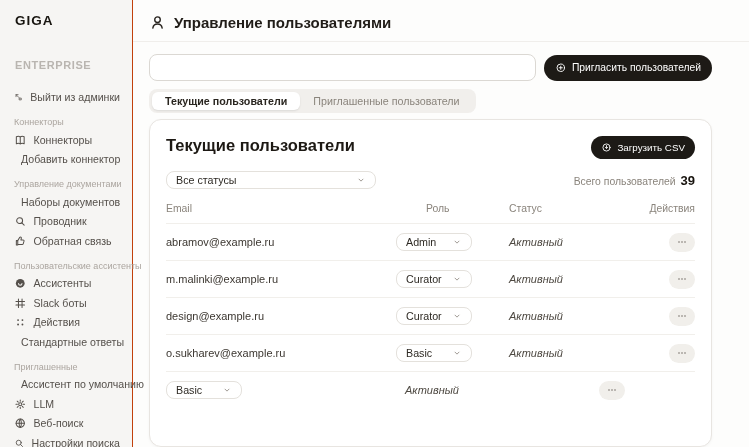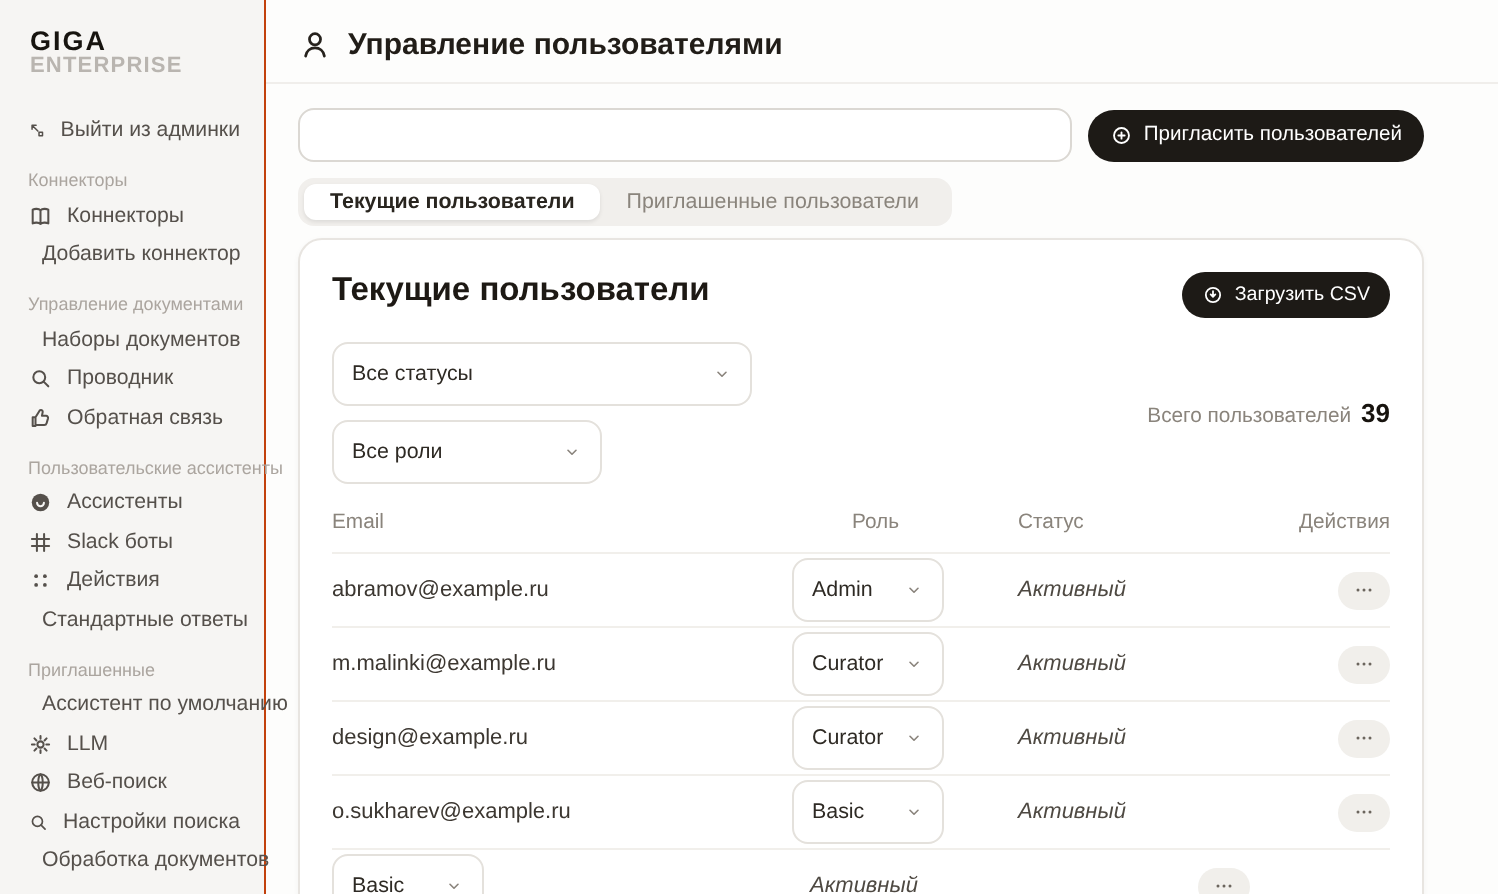--- a/index.html
+++ b/index.html
@@ -3,21 +3,21 @@
 <meta charset="utf-8">
 <style>
   * { margin:0; padding:0; box-sizing:border-box; }
   html,body { width:749px; height:447px; overflow:hidden; }
   body { font-family:"Liberation Sans", sans-serif; display:flex; background:#fdfdfc; color:#2c2823; }
 
   
   .sidebar { width:133px; flex-shrink:0; background:#f6f5f3; border-right:1px solid #c2410c; padding:12px 12px 0 14px; }
   .logo { margin:2px 0 16px 1px; line-height:1.05; }
   .logo-1 { font-size:13.5px; font-weight:800; letter-spacing:1px; color:#17140f; }
-  .logo-2 { font-size:11px; font-weight:800; letter-spacing:.6px; color:#b9b5b0; }
+  .logo-2 { font-size:11px; font-weight:800; letter-spacing:.6px; color:#b9b5b0;margin-top:32px; }
   .nav-section { font-size:9px; color:#aba59f; margin:10px 0 3px; white-space:nowrap; }
   .nav-item { display:flex; align-items:center; gap:7px; height:19.5px; font-size:10.6px; color:#55504b;
               white-space:nowrap; cursor:pointer; border-radius:8px; padding:0 5px; margin:0 -5px; }
   .nav-item svg { width:12.5px; height:12.5px; flex-shrink:0; }
 
   
   .main { flex:1; display:flex; flex-direction:column; min-width:0; }
   .main-header { display:flex; align-items:center; gap:8px; padding:14px 16px 10px; border-bottom:1px solid #f0eeeb; }
   .main-header svg { width:17px; height:17px; color:#26221d; }
   .main-title { font-size:15px; font-weight:700; color:#211d18; }
@@ -37,21 +37,21 @@
   .tab.active { background:#fff; color:#29251f; font-weight:700; box-shadow:0 1px 2px rgba(0,0,0,.09); }
 
   .card { margin-top:6px; flex:1; background:#fff; border:1px solid #e8e5e1; border-radius:12px;
           padding:16px; box-shadow:0 1px 3px rgba(0,0,0,.04); }
   .card-head { display:flex; align-items:flex-start; justify-content:space-between; }
   .card-title { font-size:16.5px; font-weight:700; color:#1d1914; }
   .btn-csv { height:23px; padding:0 10px; font-size:9.8px; }
 
   .filters-row { display:flex; margin-top:12px; }
   .filter-col { display:flex; flex-direction:column; gap:7px; }
-  .select { display:flex; align-items:center; justify-content:space-between; gap:7px; height:32px; padding:0 9px;
+  .select { display:flex; align-items:center; justify-content:space-between; gap:7px; height:18px; padding:0 9px;
             border:1px solid #e4e1dc; border-radius:8px; background:#fff; font-size:10.7px; color:#2e2a24; cursor:pointer; }
   .select svg { width:10px; height:10px; color:#8a847c; flex-shrink:0; }
   .select.w-status { width:210px; }
   .select.w-role { width:135px; }
   .total { margin-left:auto; align-self:center; display:flex; align-items:baseline; gap:5px;
            font-size:10.4px; color:#8a847c; }
   .total b { font-size:13px; font-weight:700; color:#17130e; }
 
   .table { margin-top:10px; }
   .thead, .tr { display:grid; grid-template-columns:230px 104px 1fr 70px; align-items:center; }
@@ -261,28 +261,20 @@
       <div class="filters-row">
         <div class="filter-col">
           <div class="select w-status">
             <span>Все статусы</span>
             <span class="chev" style="width: 10px; height: 10px; display: inline-block;">
                 <svg viewBox="0 0 16 16" fill="none" stroke="currentColor" stroke-width="1.3" stroke-linecap="round" stroke-linejoin="round" style="width:100%;height:100%;display:block">
                   <path d="M4.8 6.6L8 9.8l3.2-3.2"></path>
                 </svg>
               </span>
           </div>
-          <div class="select w-role">
-            <span>Все роли</span>
-            <span class="chev" style="width: 10px; height: 10px; display: inline-block;">
-                <svg viewBox="0 0 16 16" fill="none" stroke="currentColor" stroke-width="1.3" stroke-linecap="round" stroke-linejoin="round" style="width:100%;height:100%;display:block">
-                  <path d="M4.8 6.6L8 9.8l3.2-3.2"></path>
-                </svg>
-              </span>
-          </div>
         </div>
         <div class="total">
           <span>Всего пользователей</span>
           <b>39</b>
         </div>
       </div>
 
       <div class="table">
         <div class="thead" id="thead">
             <div class="th-email">Email</div>

